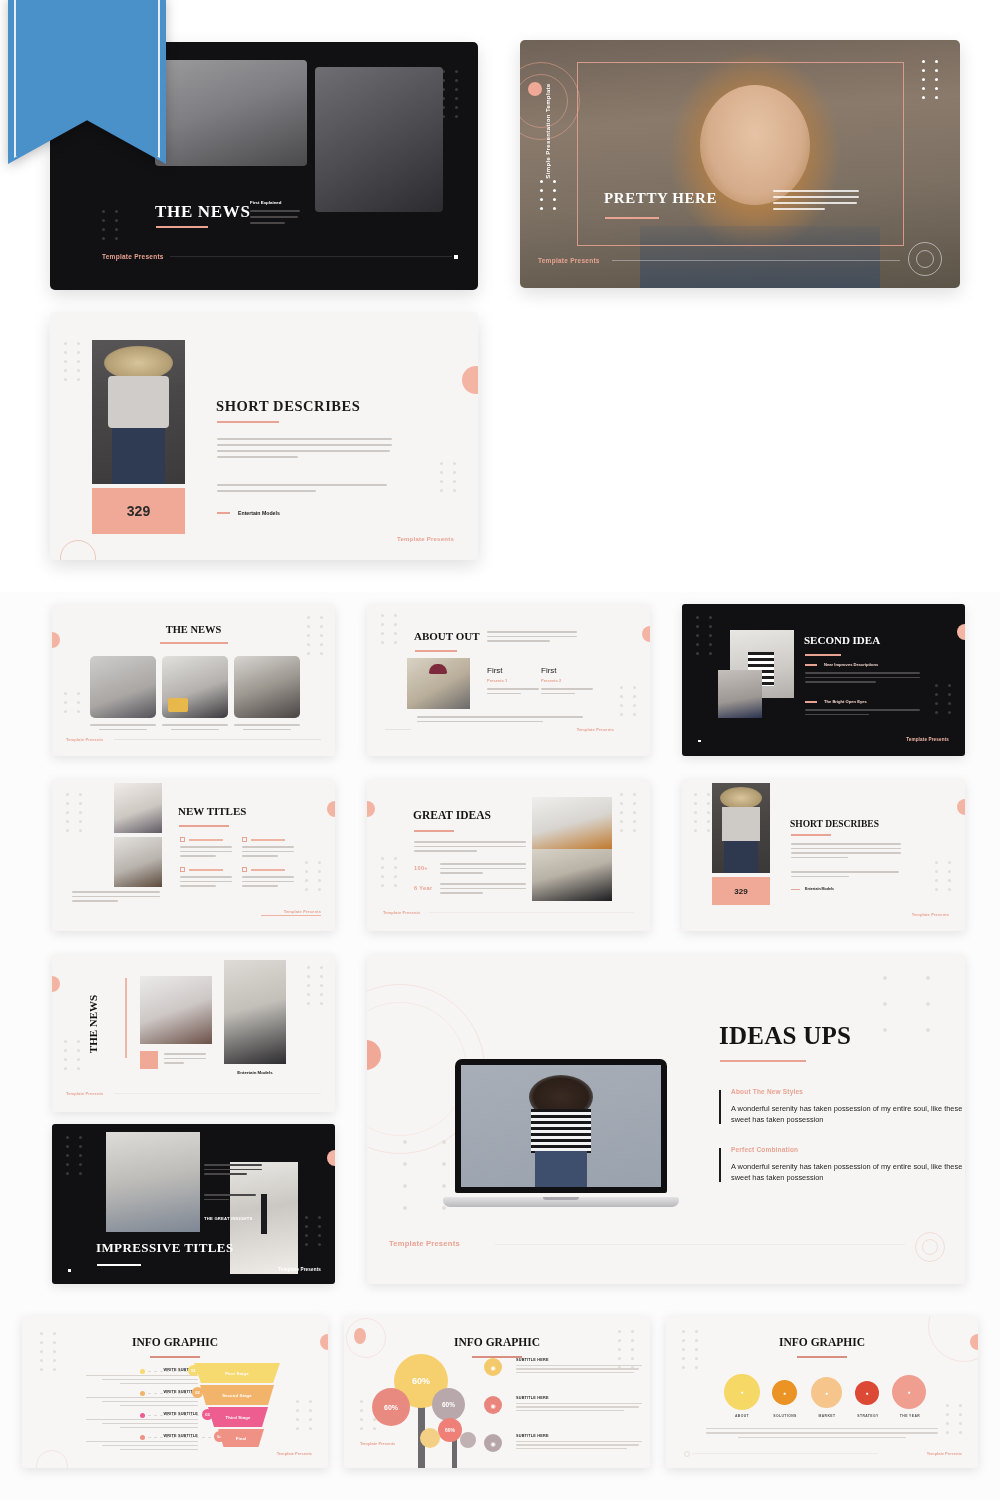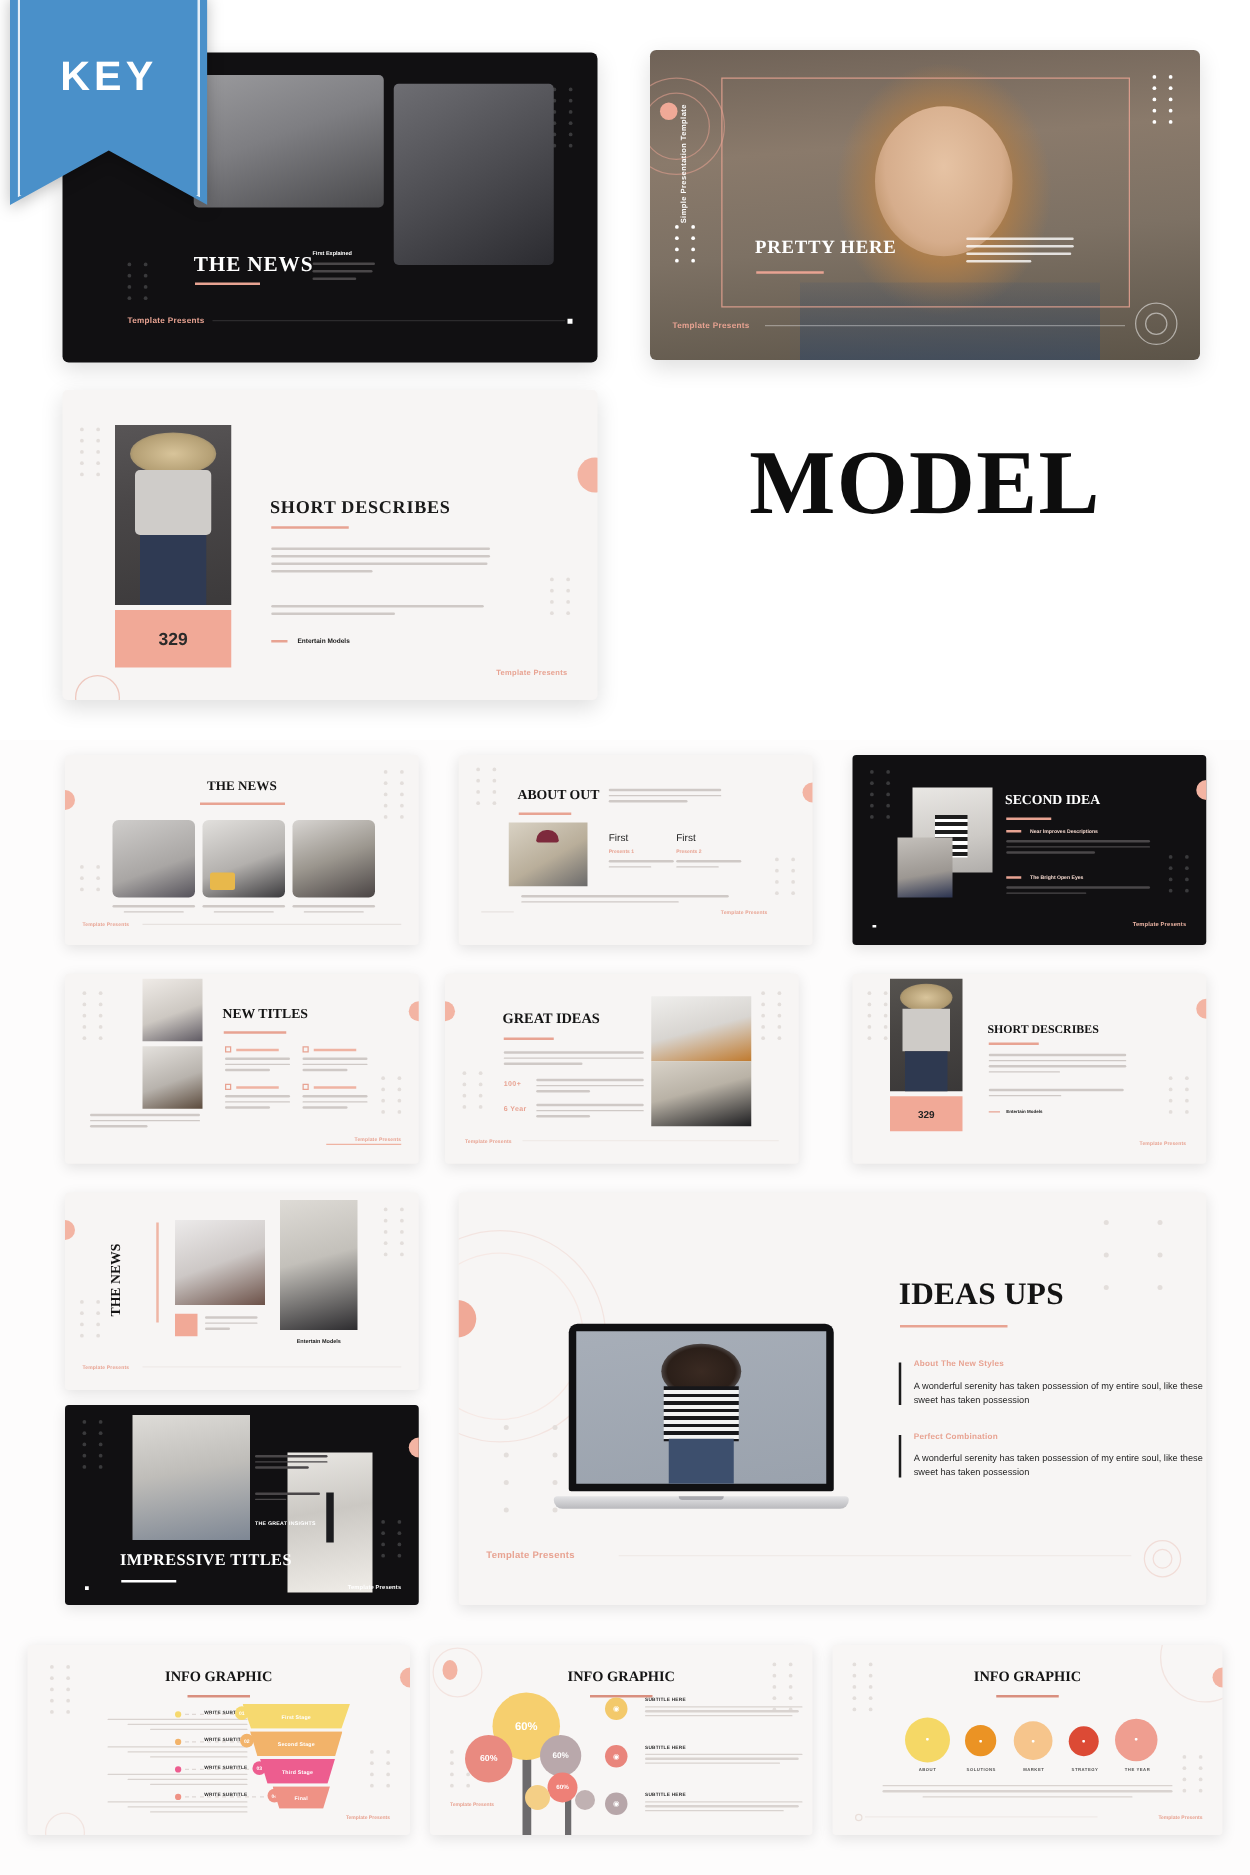--- a/index.html
+++ b/index.html
@@ -196,21 +196,21 @@
   #g4 .itm .hd { display:flex; align-items:center; gap:4px; margin-bottom:4px; }
   #g4 .itm .sq { width:5px; height:5px; border:1px solid #e8a392; }
   #g4 .itm .hl { height:2px; width:34px; background:#efb3a2; }
   #g4 .i1 { left:128px; top:58px; } #g4 .i2 { left:190px; top:58px; }
   #g4 .i3 { left:128px; top:88px; } #g4 .i4 { left:190px; top:88px; }
   #g4 .bot { position:absolute; left:20px; top:112px; width:88px; }
   #g4 .foot { right:14px; bottom:17px; }
   #g4 .fline { position:absolute; right:14px; bottom:15px; width:60px; height:1px; background:#efb3a2; }
 
   
-  #g5 { left:356px; top:187px; width:283px; height:152px; }
+  #g5 { left:367px; top:187px; width:283px; height:152px; }
   #g5 .title { left:46px; top:30px; font-size:11.5px; }
   #g5 .tu { left:47px; top:51px; width:40px; }
   #g5 .top { position:absolute; left:47px; top:62px; width:112px; }
   #g5 .stat { position:absolute; font-size:5.6px; font-weight:bold; color:#e8a392; letter-spacing:.06em; }
   #g5 .s1 { left:47px; top:86px; } #g5 .s2 { left:47px; top:106px; }
   #g5 .sb { position:absolute; left:73px; width:86px; }
   #g5 .sb1 { top:84px; } #g5 .sb2 { top:104px; }
   #g5 .pa { position:absolute; left:165px; top:18px; width:80px; height:52px;
     background:linear-gradient(165deg,#efeeec,#d8d5d1 50%,#c07a2e); }
   #g5 .pb { position:absolute; left:165px; top:70px; width:80px; height:52px;
@@ -349,21 +349,20 @@
   .blobR { position:absolute; border-radius:50%; background:#f3b4a3; }
 </style>
 </head>
 <body>
 
 <div id="hero">
 
   <div id="key-badge">
     <div class="rib"></div>
     <div class="rib-in"></div>
-    <div class="ktxt">KEY</div>
   </div>
 
   <div id="s1" class="slide dark">
     <div class="dots" style="left:52px; top:168px; grid-template-columns:repeat(2,3px);">
       <i></i>
         <i></i>
         <i></i>
         <i></i>
         <i></i>
         <i></i>
@@ -488,21 +487,20 @@
     <div class="bullet">
       <span class="dash"></span>
       <span>Entertain Models</span>
     </div>
     <div class="foot tp">Template Presents</div>
     <div class="blob"></div>
     <div class="rings" style="left:10px; bottom:-16px; width:36px; height:36px;"></div>
   </div>
 
   <div id="wordmark">
-    <div class="l2 serif">MODEL</div>
   </div>
 </div>
 
 <div id="grid">
 
   <div id="g1" class="cell">
       <div class="th">
     <div class="dots" style="right:12px; top:12px; grid-template-columns:repeat(2,3px);">
           <i></i>
           <i></i>

